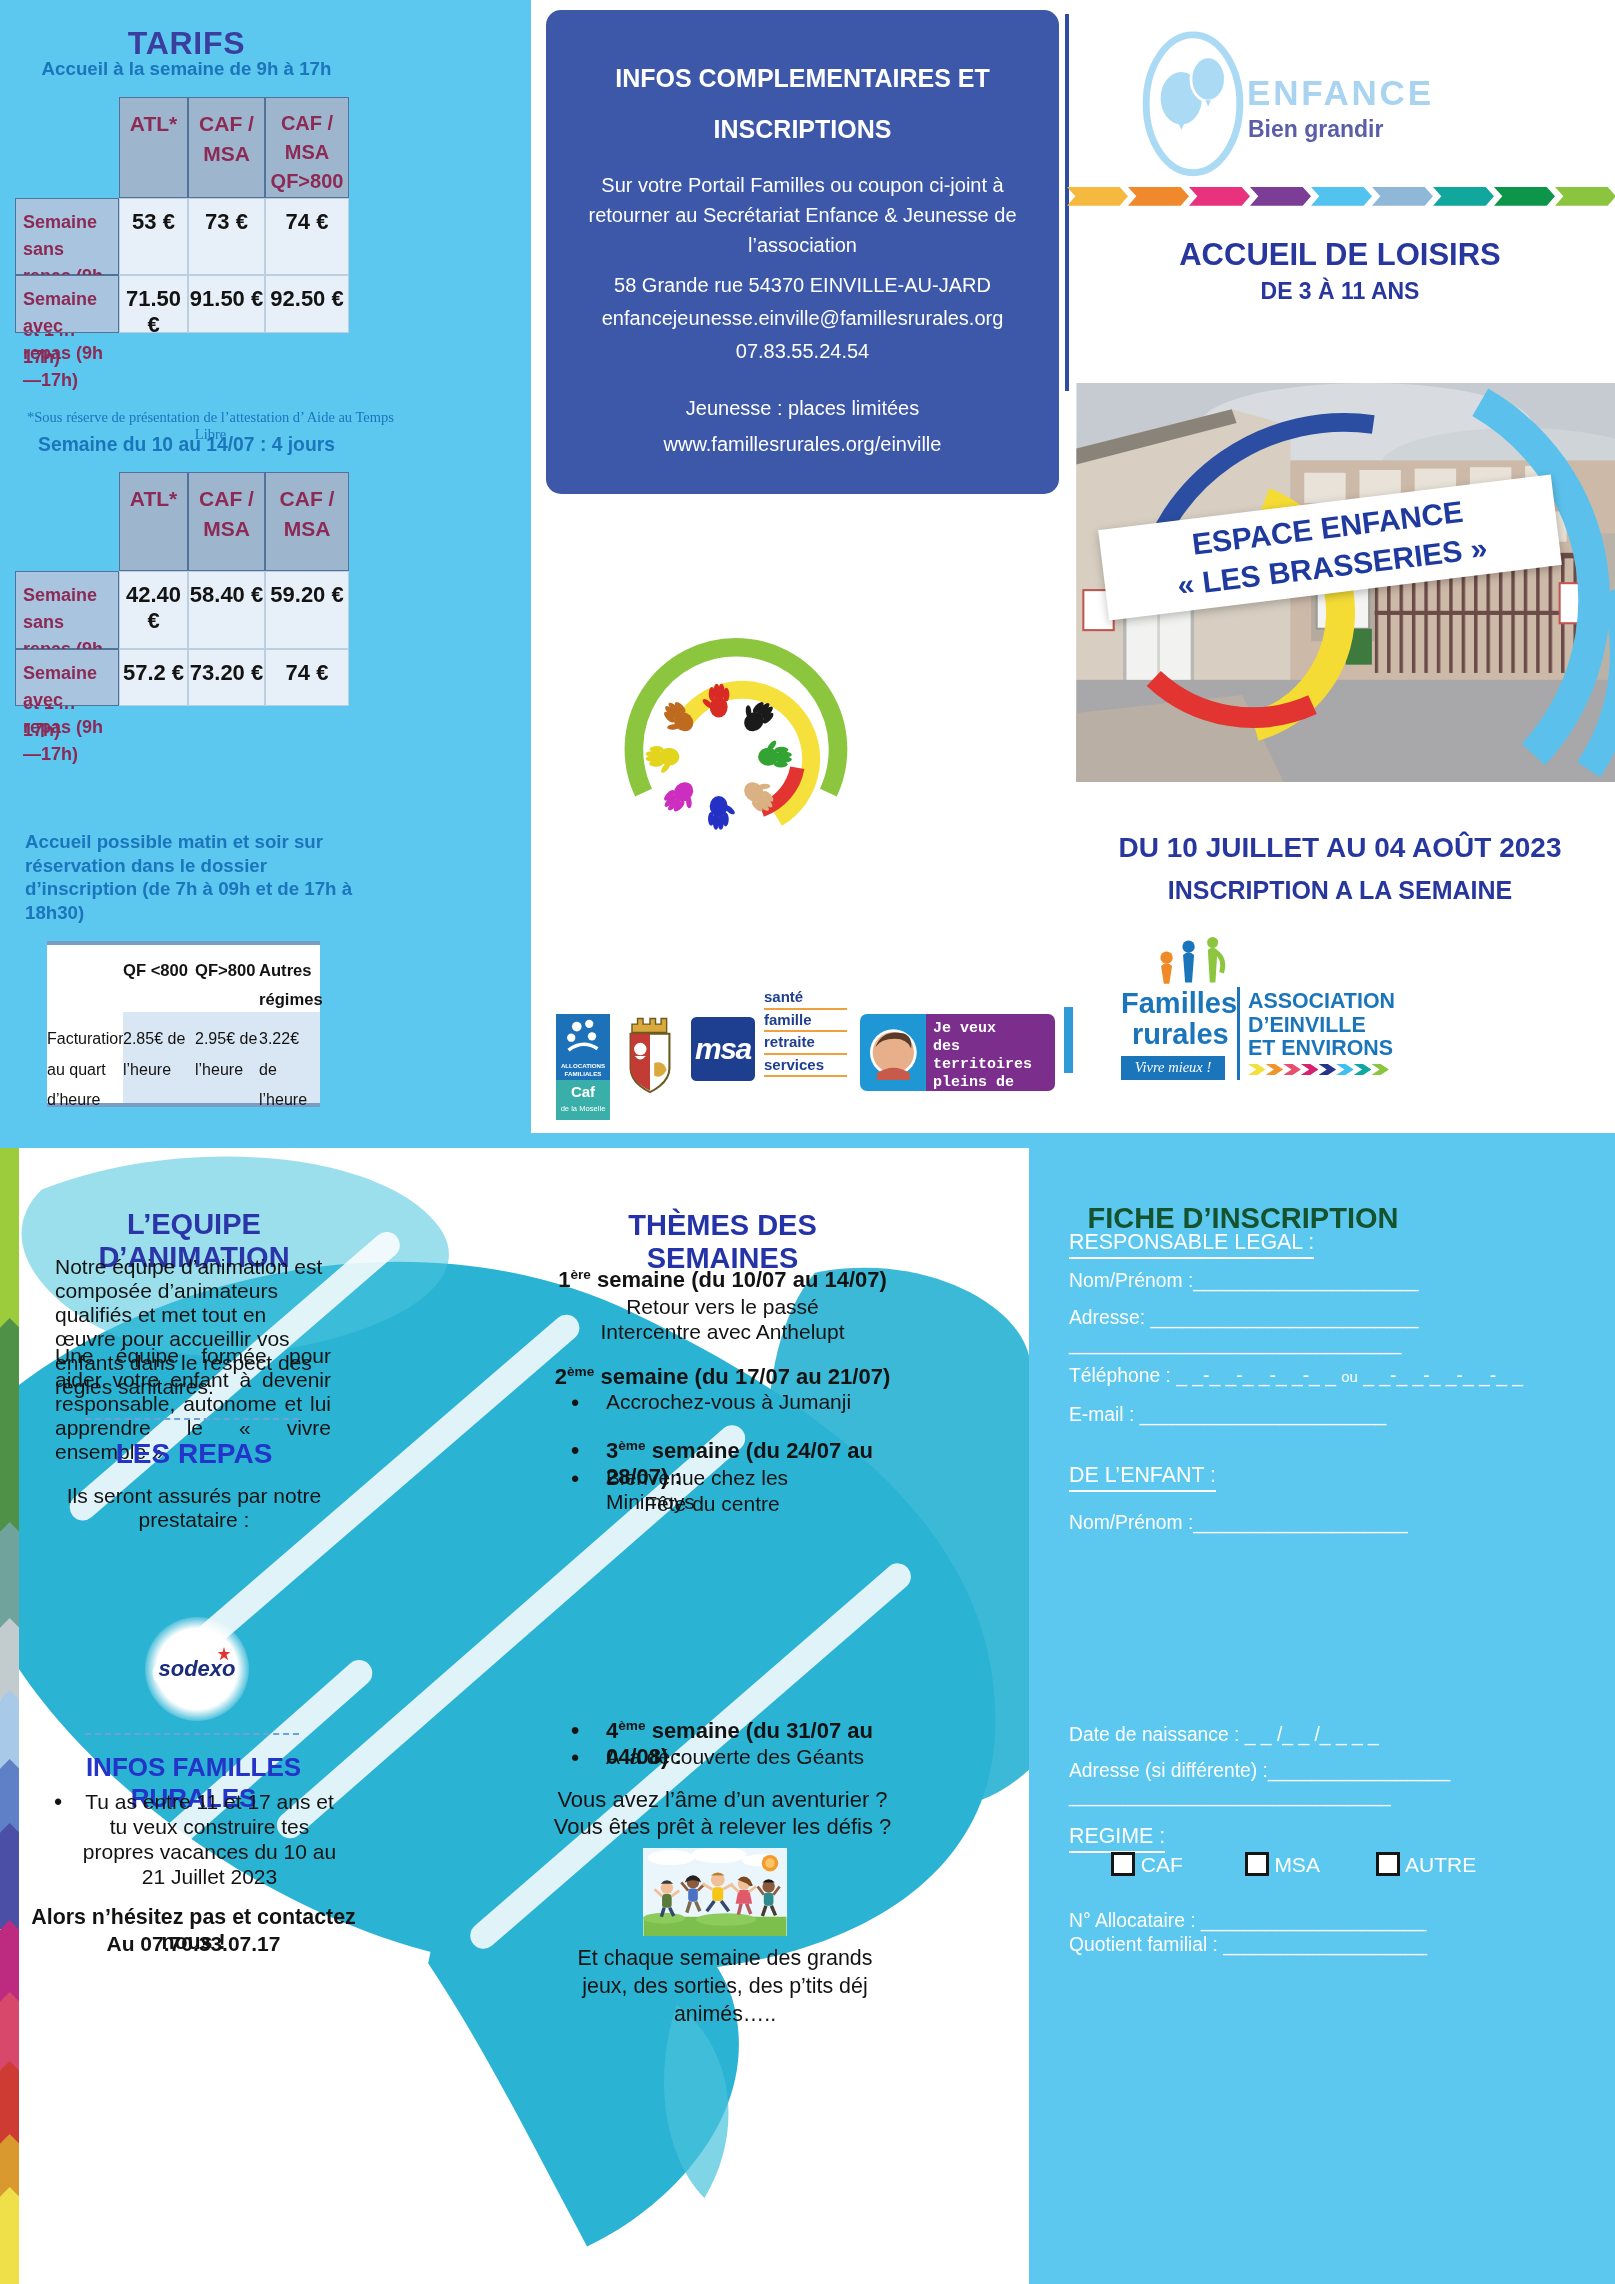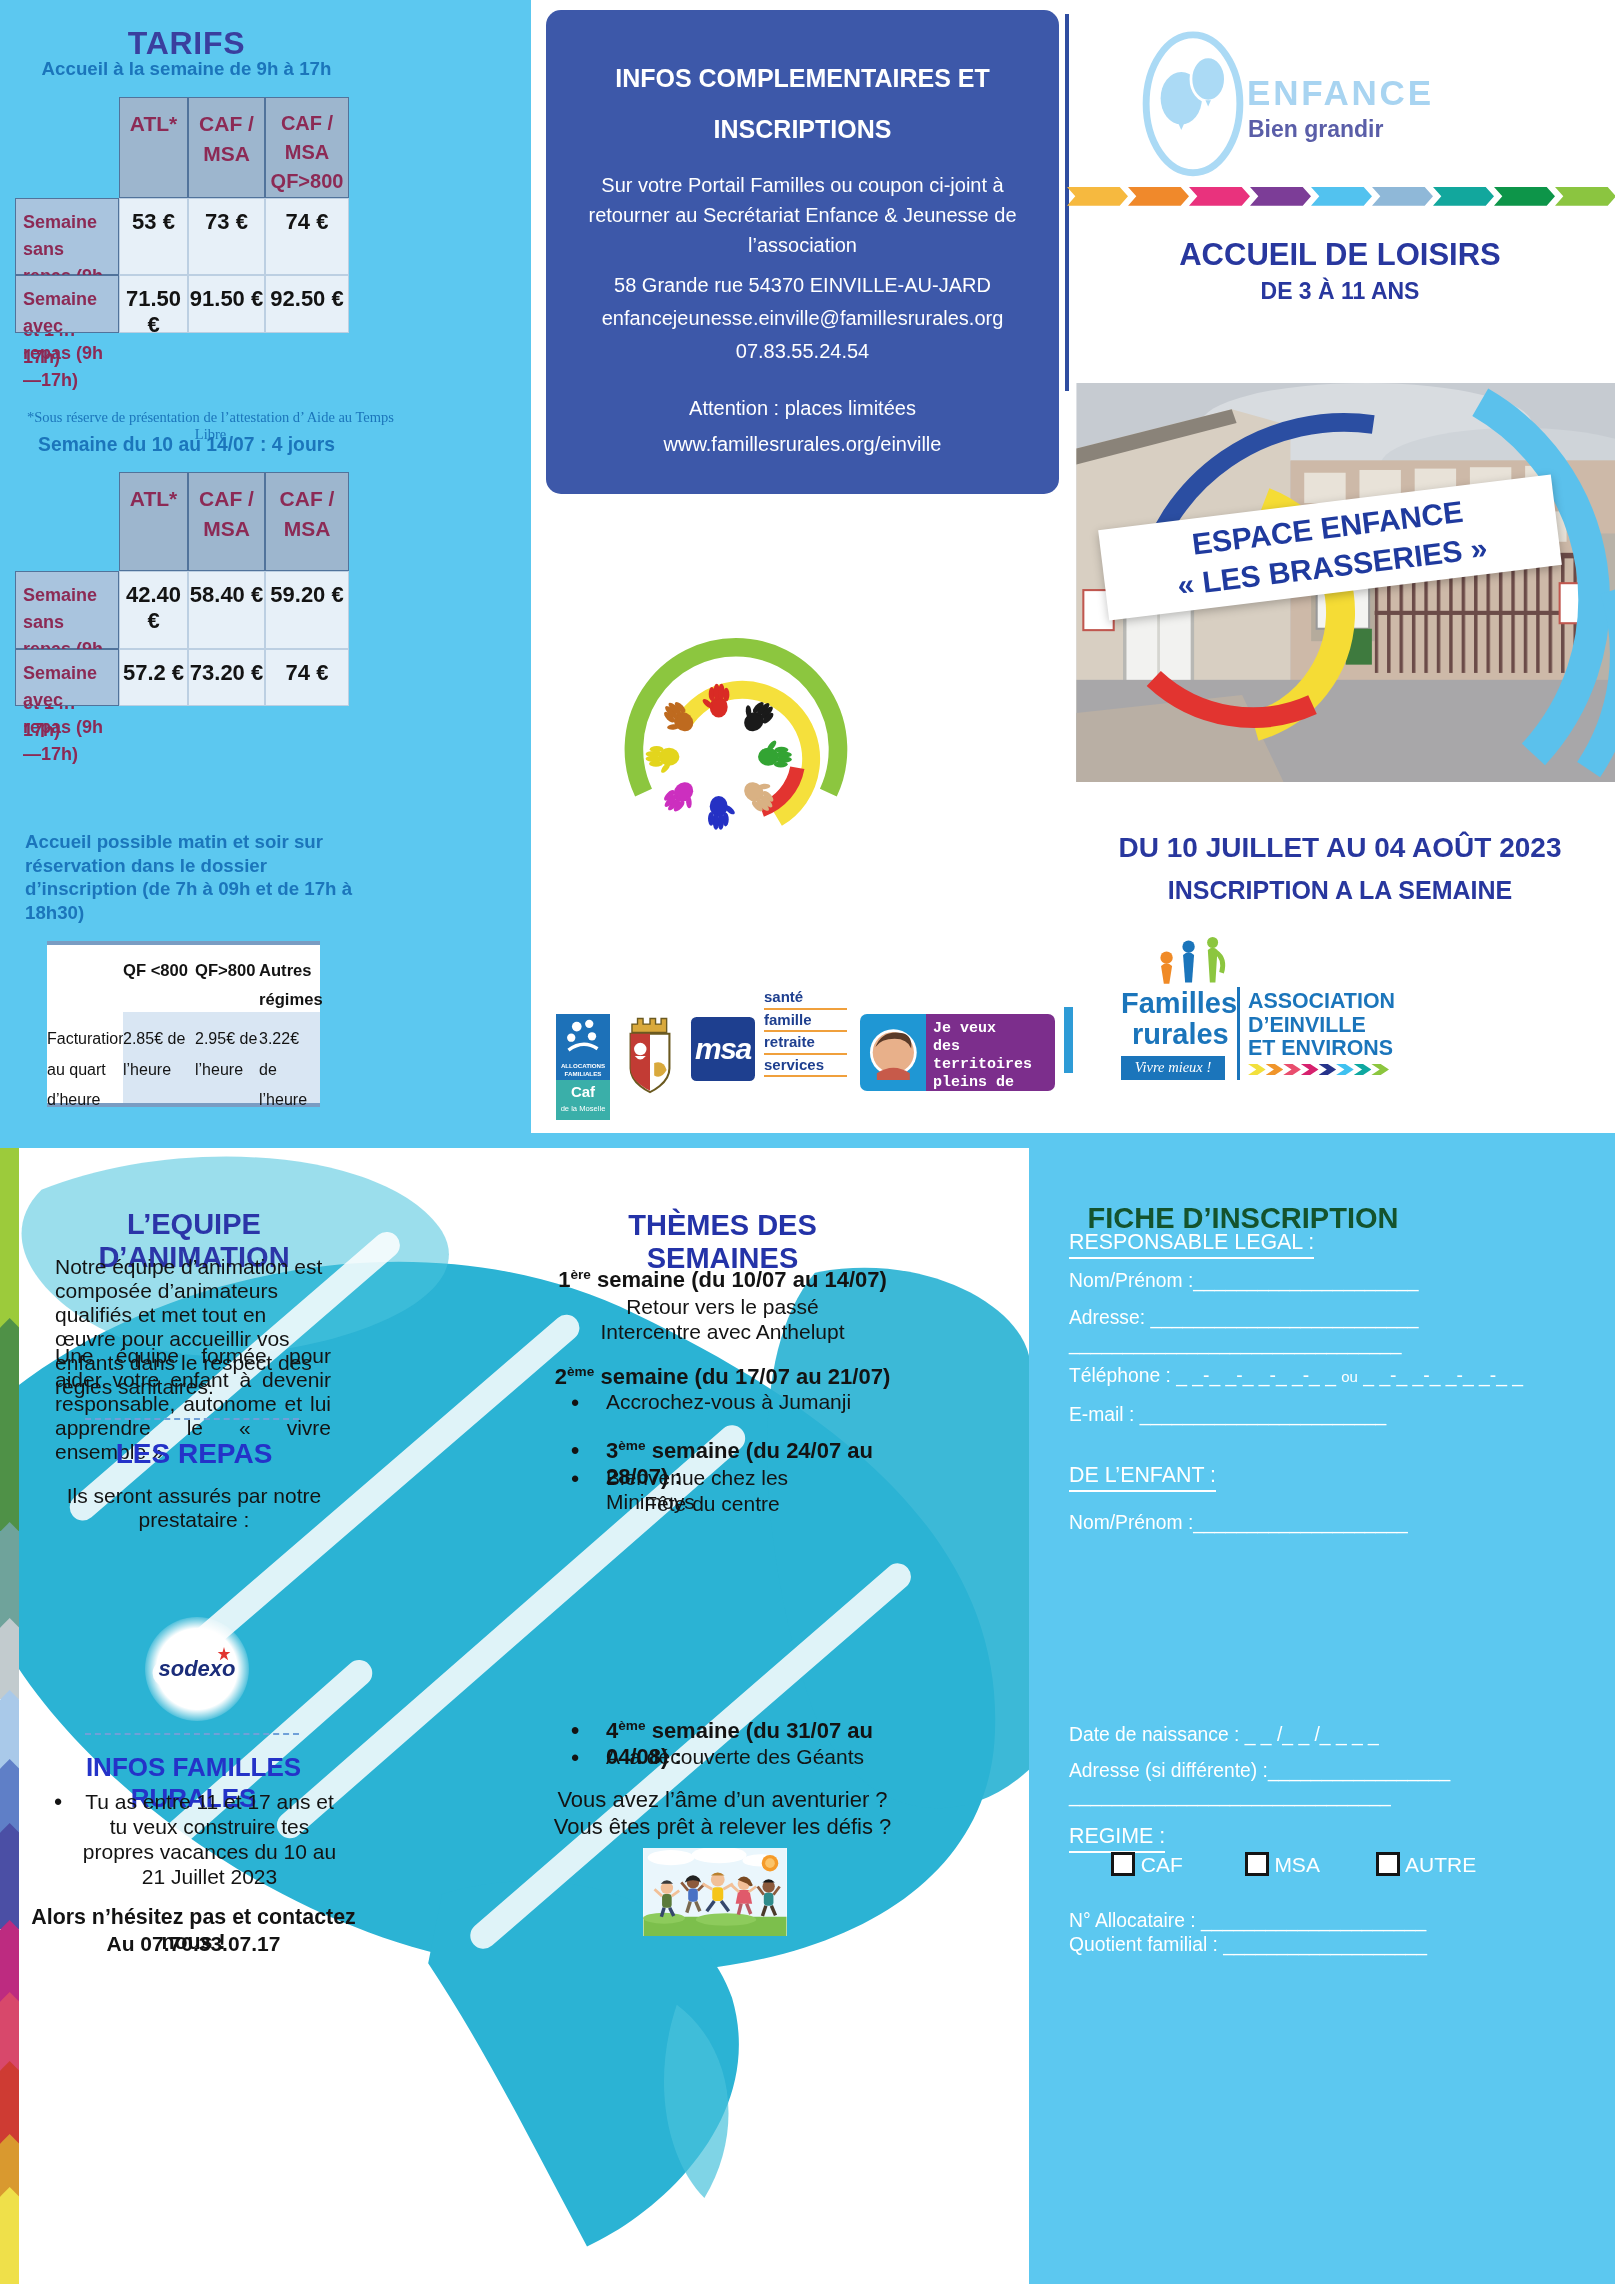--- a/index.html
+++ b/index.html
@@ -138,21 +138,21 @@
     </div>
   </div>
 
   <div class="abs infos-box wht c">
     <div class="abs b" style="left:0;top:54px;width:513px;font-size:25px;">INFOS COMPLEMENTAIRES ET</div>
     <div class="abs b" style="left:0;top:105px;width:513px;font-size:25px;">INSCRIPTIONS</div>
     <div class="abs" style="left:32px;top:160px;width:449px;font-size:20px;line-height:30px;">Sur votre Portail Familles ou coupon ci-joint à retourner au Secrétariat Enfance &amp; Jeunesse de l’association</div>
     <div class="abs" style="left:0;top:264px;width:513px;font-size:20px;">58 Grande rue 54370 EINVILLE-AU-JARD</div>
     <div class="abs" style="left:0;top:297px;width:513px;font-size:20px;">enfancejeunesse.einville@famillesrurales.org</div>
     <div class="abs" style="left:0;top:330px;width:513px;font-size:20px;">07.83.55.24.54</div>
-    <div class="abs" style="left:0;top:387px;width:513px;font-size:20px;">Attention : places limitées</div>
+    <div class="abs" style="left:0;top:387px;width:513px;font-size:20px;">Jeunesse : places limitées</div>
     <div class="abs" style="left:0;top:423px;width:513px;font-size:20px;">www.famillesrurales.org/einville</div>
   </div>
 
   <div class="abs" style="left:615px;top:634px;width:235px;height:231px;">
     <svg width="235" height="231" viewBox="0 0 340 335">
       <path d="M 41 230 A 148 148 0 1 1 309 230" fill="none" stroke="#8CC63F" stroke-width="27"></path>
       <path d="M 98 130 A 100 100 0 1 1 235 267" fill="none" stroke="#F5E03C" stroke-width="26"></path>
       <path d="M 264 194 A 80 80 0 0 1 212 255" fill="none" stroke="#E23430" stroke-width="21"></path>
       <g id="hands">
 
@@ -542,20 +542,21 @@
           <path d="M173 50 q9 -9 18 0 Z" fill="#1a1a1a"></path>
         <rect x="175" y="65" width="14" height="19" rx="5" fill="#2E8B8B"></rect>
         <line x1="175" y1="68" x2="166" y2="56" stroke="#8C5A3C" stroke-width="4"></line>
           <line x1="189" y1="68" x2="198" y2="56" stroke="#8C5A3C" stroke-width="4"></line>
         <line x1="178" y1="84" x2="173" y2="99" stroke="#4A3A2A" stroke-width="5"></line>
           <line x1="186" y1="84" x2="192" y2="98" stroke="#4A3A2A" stroke-width="5"></line>
       </g>
     </svg>
   </div>
 
+  <div class="abs c blk" style="left:573px;top:1944px;width:304px;font-size:21.4px;line-height:28px;">Et chaque semaine des grands jeux, des sorties, des p’tits déj animés…..</div>
 
   <div class="abs fiche">
     <div class="abs c b" style="left:0;top:69px;width:428px;font-size:29px;color:#14532d;">FICHE D’INSCRIPTION</div>
     <div class="abs" style="left:40px;top:97px;font-size:21.4px;">
       <span class="sect">RESPONSABLE LEGAL :</span>
     </div>
     <div class="abs" style="left:40px;top:137px;font-size:19.3px;">Nom/Prénom :_____________________</div>
     <div class="abs" style="left:40px;top:174px;font-size:19.3px;">Adresse: _________________________</div>
     <div class="abs" style="left:40px;top:200px;font-size:19.3px;">_______________________________</div>
     <div class="abs" style="left:40px;top:232px;font-size:19.3px;">

